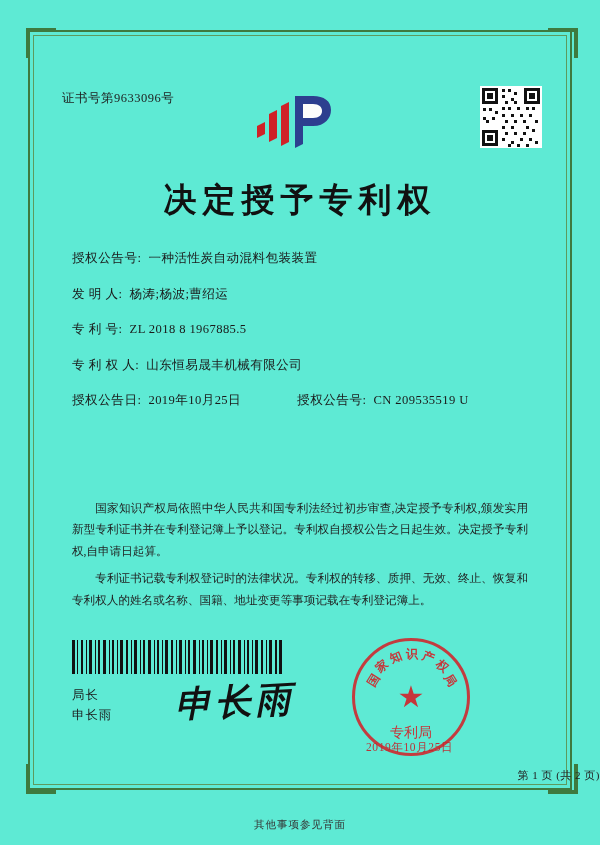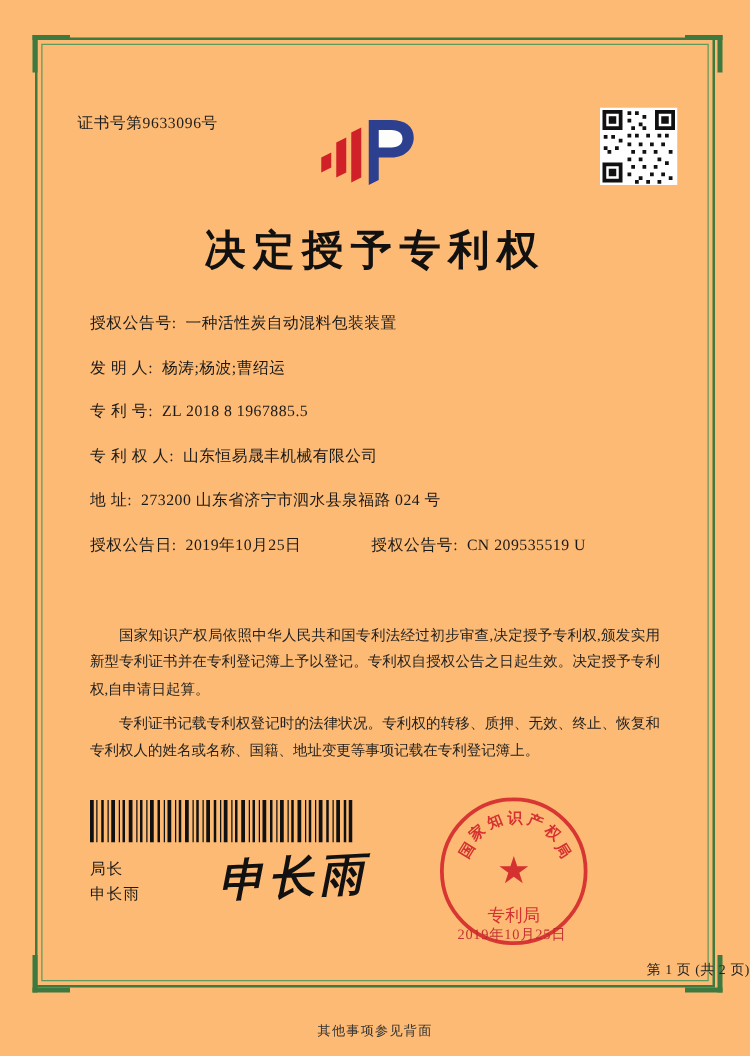--- a/index.html
+++ b/index.html
@@ -11,21 +11,21 @@
     height: 845px;
     background: #ffffff;
     font-family: "Liberation Serif", serif;
     color: #1a1a1a;
     overflow: hidden;
   }
   .page {
     position: relative;
     width: 600px;
     height: 845px;
-    background: #fdba74;
+    background: #5eead4;
   }
   
   .border-outer {
     position: absolute;
     left: 28px;
     top: 30px;
     width: 544px;
     height: 760px;
     border: 2px solid #3e7a3f;
     box-sizing: border-box;
@@ -329,24 +329,20 @@
     </div>
     <div class="field-row">
       <span class="field-label">专 利 号:</span>
       <span class="field-value">ZL 2018 8 1967885.5</span>
     </div>
     <div class="field-row">
       <span class="field-label">专 利 权 人:</span>
       <span class="field-value">山东恒易晟丰机械有限公司</span>
     </div>
     <div class="field-row">
-      <span class="field-label">地 址:</span>
-      <span class="field-value">273200 山东省济宁市泗水县泉福路 024 号</span>
-    </div>
-    <div class="field-row">
       <span class="field-label">授权公告日:</span>
       <span class="field-value">2019年10月25日</span>
       <span class="sub-label">授权公告号:</span>
       <span class="field-value">CN 209535519 U</span>
     </div>
   </div>
 
   <div class="body-text">
     <p>国家知识产权局依照中华人民共和国专利法经过初步审查,决定授予专利权,颁发实用新型专利证书并在专利登记簿上予以登记。专利权自授权公告之日起生效。决定授予专利权,自申请日起算。</p>
     <p>专利证书记载专利权登记时的法律状况。专利权的转移、质押、无效、终止、恢复和专利权人的姓名或名称、国籍、地址变更等事项记载在专利登记簿上。</p>

